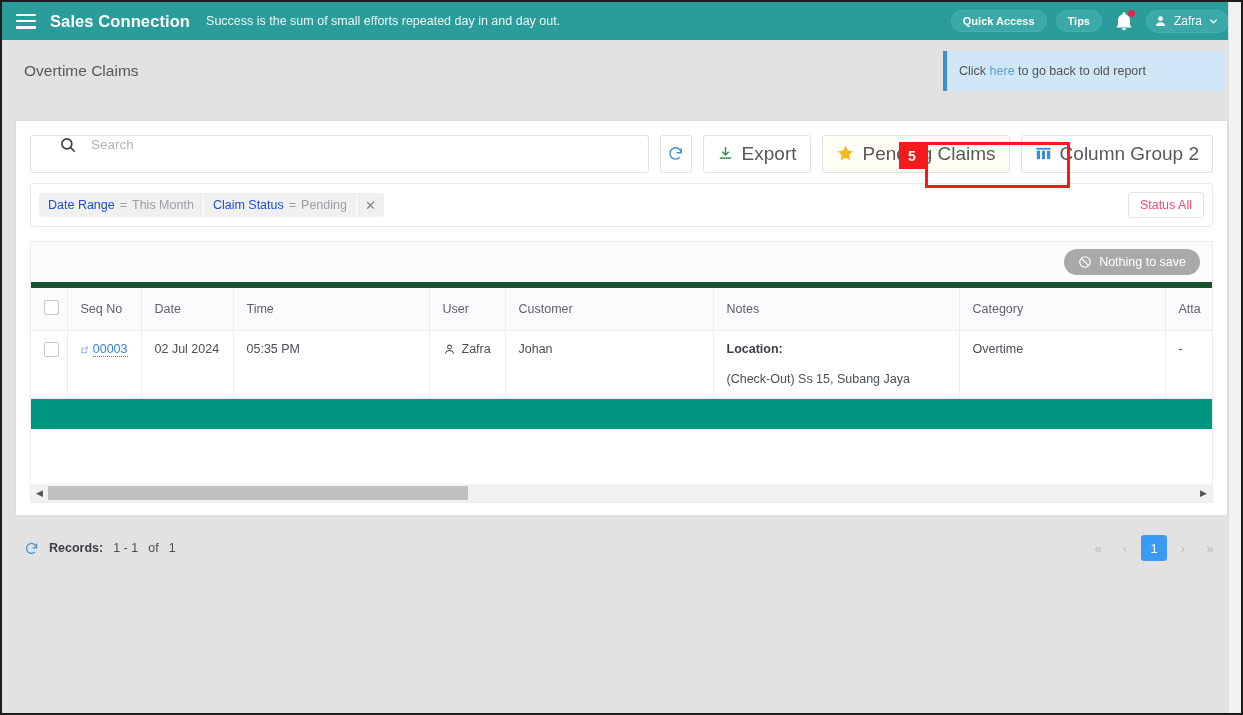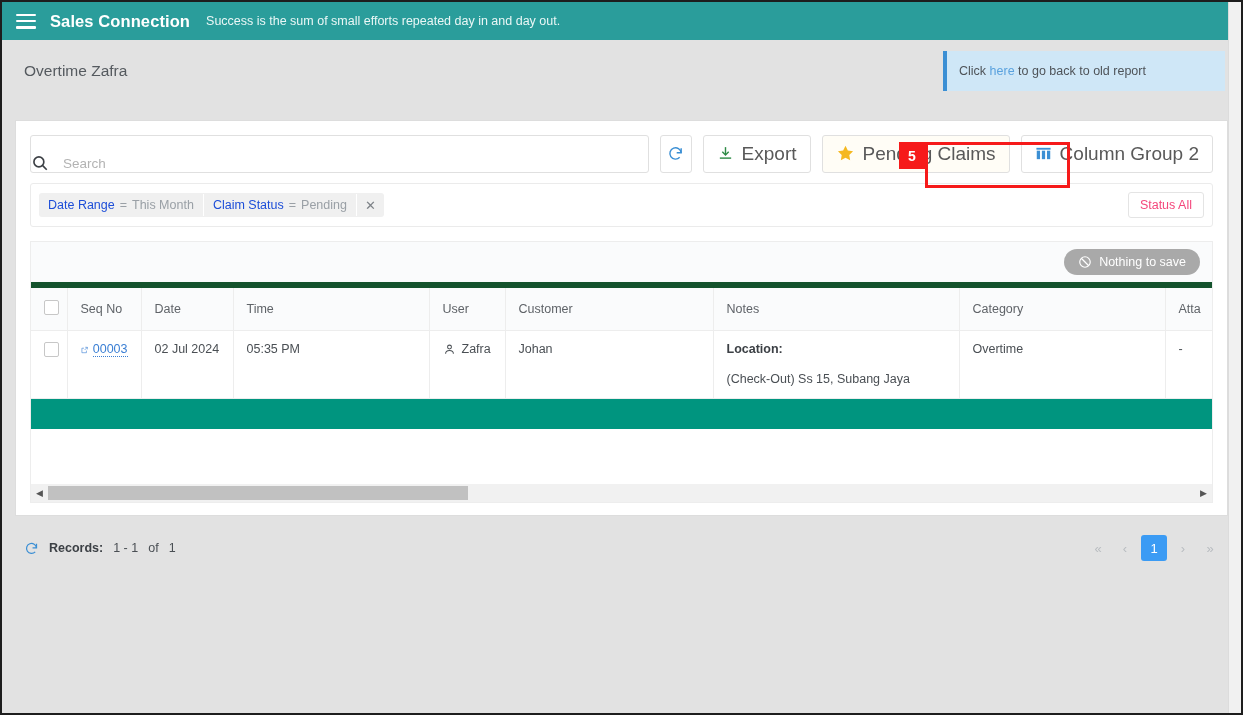--- a/index.html
+++ b/index.html
@@ -70,21 +70,21 @@
     position: absolute; left: 13px; top: 118px;
     width: 1213px; height: 396px;
     background: #ffffff; border: 1px solid #dddddd;
   }
 
   
   .toolbar { position: absolute; left: 0; top: 0; width: 1211px; height: 65px;
     display: flex; align-items: center; padding: 0 14px; }
   .search-box {
     width: 744px; height: 38px; border: 1px solid #e0e0e0; border-radius: 3px;
-    display: flex; align-items: flex-end; padding: 0 0; background: #fff;
+    display: flex; align-items: flex-start; padding: 0 28px; background: #fff;
   }
   .search-box input {
     border: none; outline: none; flex: 1; font-size: 13.5px; color: #444;
     font-family: "Liberation Sans", sans-serif; margin-left: 12px; background: transparent;
   }
   .search-box input::placeholder { color: #b3b3b3; }
   .tb-btn {
     height: 38px; border: 1px solid #e0e0e0; border-radius: 3px; background: #fff;
     display: flex; align-items: center; gap: 8px; padding: 0 13px;
     font-size: 19px; color: #595959; cursor: pointer; white-space: nowrap;
@@ -208,24 +208,44 @@
 
   <div class="topbar">
     <div class="hamburger">
       <span></span>
         <span></span>
         <span></span>
     </div>
     <div class="brand">Sales Connection</div>
     <div class="tagline">Success is the sum of small efforts repeated day in and day out.</div>
 
+    <div class="topbar-right">
+      <div class="pill">Quick Access</div>
+      <div class="pill">Tips</div>
+      <div class="bell-wrap">
+        <svg width="22" height="22" viewBox="0 0 24 24" fill="#ffffff">
+          <path d="M12 22a2.2 2.2 0 0 0 2.2-2.2H9.8A2.2 2.2 0 0 0 12 22zm6.6-5.5v-5.1c0-3.2-1.9-5.9-4.8-6.5v-.7a1.8 1.8 0 1 0-3.6 0v.7c-2.9.6-4.8 3.3-4.8 6.5v5.1L4 18.1v.9h16v-.9l-1.4-1.6z"></path>
+        </svg>
+        <div class="bell-dot"></div>
+      </div>
+      <div class="user-pill">
+        <svg class="avatar-ico" viewBox="0 0 24 24" fill="#ffffff">
+          <circle cx="12" cy="7.5" r="3.8"></circle>
+          <path d="M12 13c-4 0-7 2.3-7 5v1h14v-1c0-2.7-3-5-7-5z"></path>
+        </svg>
+        <span>Zafra</span>
+        <svg width="11" height="11" viewBox="0 0 24 24" fill="none" stroke="#ffffff" stroke-width="3">
+          <path d="M5 8l7 7 7-7"></path>
+        </svg>
+      </div>
+    </div>
   </div>
 
   <div class="page-header">
-    <div class="page-title">Overtime Zafra</div>
+    <div class="page-title">Overtime Claims</div>
     <div class="notice">
       <span>Click</span>&nbsp;<a>here</a>&nbsp;<span>to go back to old report</span>
     </div>
   </div>
 
   <div class="card">
 
     <div class="toolbar">
       <div class="search-box">
         <svg width="18" height="18" viewBox="0 0 24 24" fill="none" stroke="#3c4045" stroke-width="2.2">

